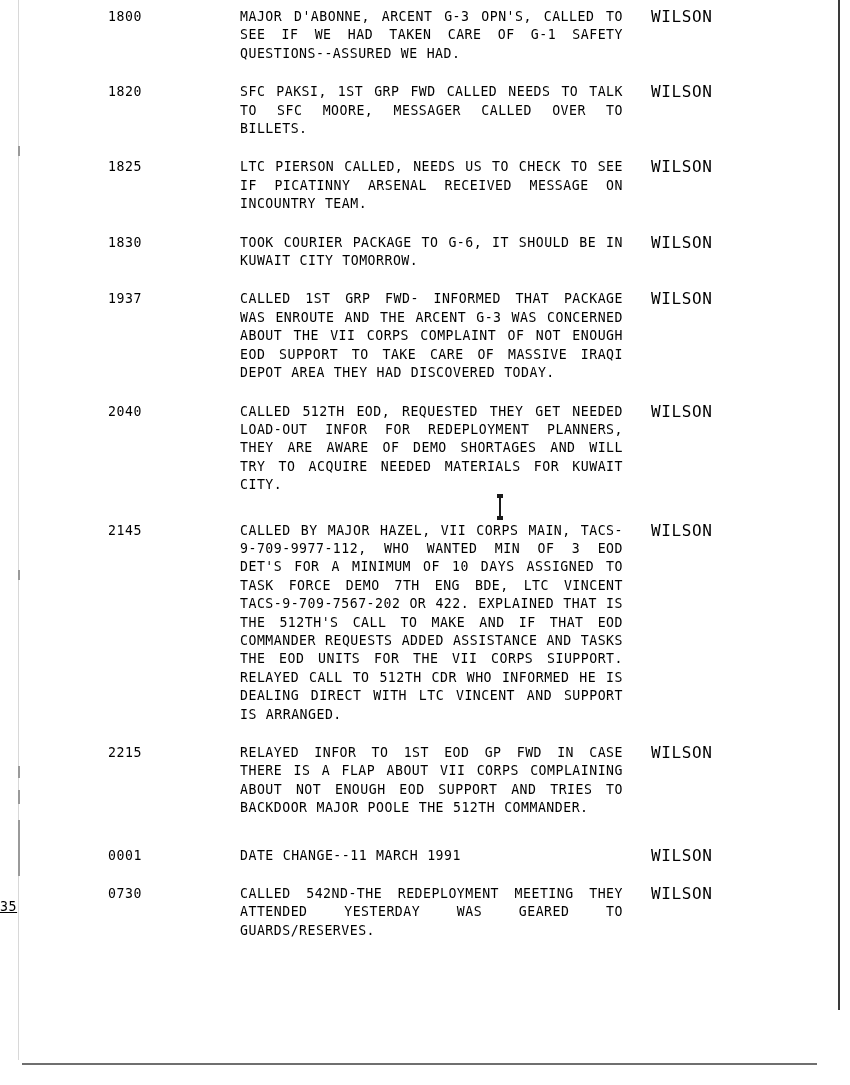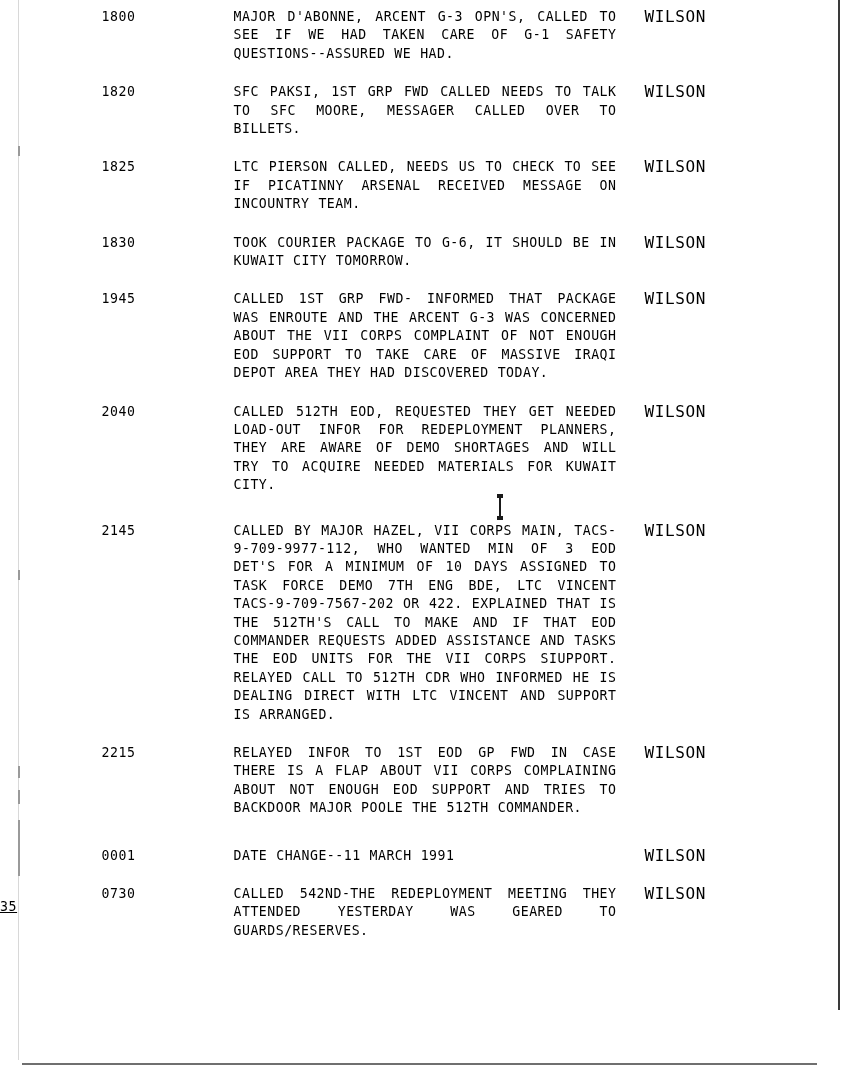--- a/index.html
+++ b/index.html
@@ -58,21 +58,20 @@
     position: absolute;
     left: 108px;
     top: 0px;
     width: 640px;
   }
 
   .entry {
     display: flex;
     align-items: flex-start;
     margin-bottom: 20px;
-    justify-content: center;
   }
   .entry .time {
     width: 132px;
     flex: 0 0 132px;
     font-size: 13.2px;
     line-height: 18.4px;
     letter-spacing: 0.6px;
     white-space: pre;
   }
   .entry .body {
@@ -154,21 +153,21 @@
       <div class="who">WILSON</div>
     </div>
 
     <div class="entry" style="margin-top:11px;">
       <div class="time">1830</div>
       <div class="body">TOOK COURIER PACKAGE TO G-6, IT SHOULD BE IN KUWAIT CITY TOMORROW.</div>
       <div class="who">WILSON</div>
     </div>
 
     <div class="entry" style="margin-top:11px;">
-      <div class="time">1945</div>
+      <div class="time">1937</div>
       <div class="body">CALLED 1ST GRP FWD- INFORMED THAT PACKAGE WAS ENROUTE AND THE ARCENT G-3 WAS CONCERNED ABOUT THE VII CORPS COMPLAINT OF NOT ENOUGH EOD SUPPORT TO TAKE CARE OF MASSIVE IRAQI DEPOT AREA THEY HAD DISCOVERED TODAY.</div>
       <div class="who">WILSON</div>
     </div>
 
     <div class="entry" style="margin-top:11px;">
       <div class="time">2040</div>
       <div class="body">CALLED 512TH EOD, REQUESTED THEY GET NEEDED LOAD-OUT INFOR FOR REDEPLOYMENT PLANNERS, THEY ARE AWARE OF DEMO SHORTAGES AND WILL TRY TO ACQUIRE NEEDED MATERIALS FOR KUWAIT CITY.</div>
       <div class="who">WILSON</div>
     </div>
 

